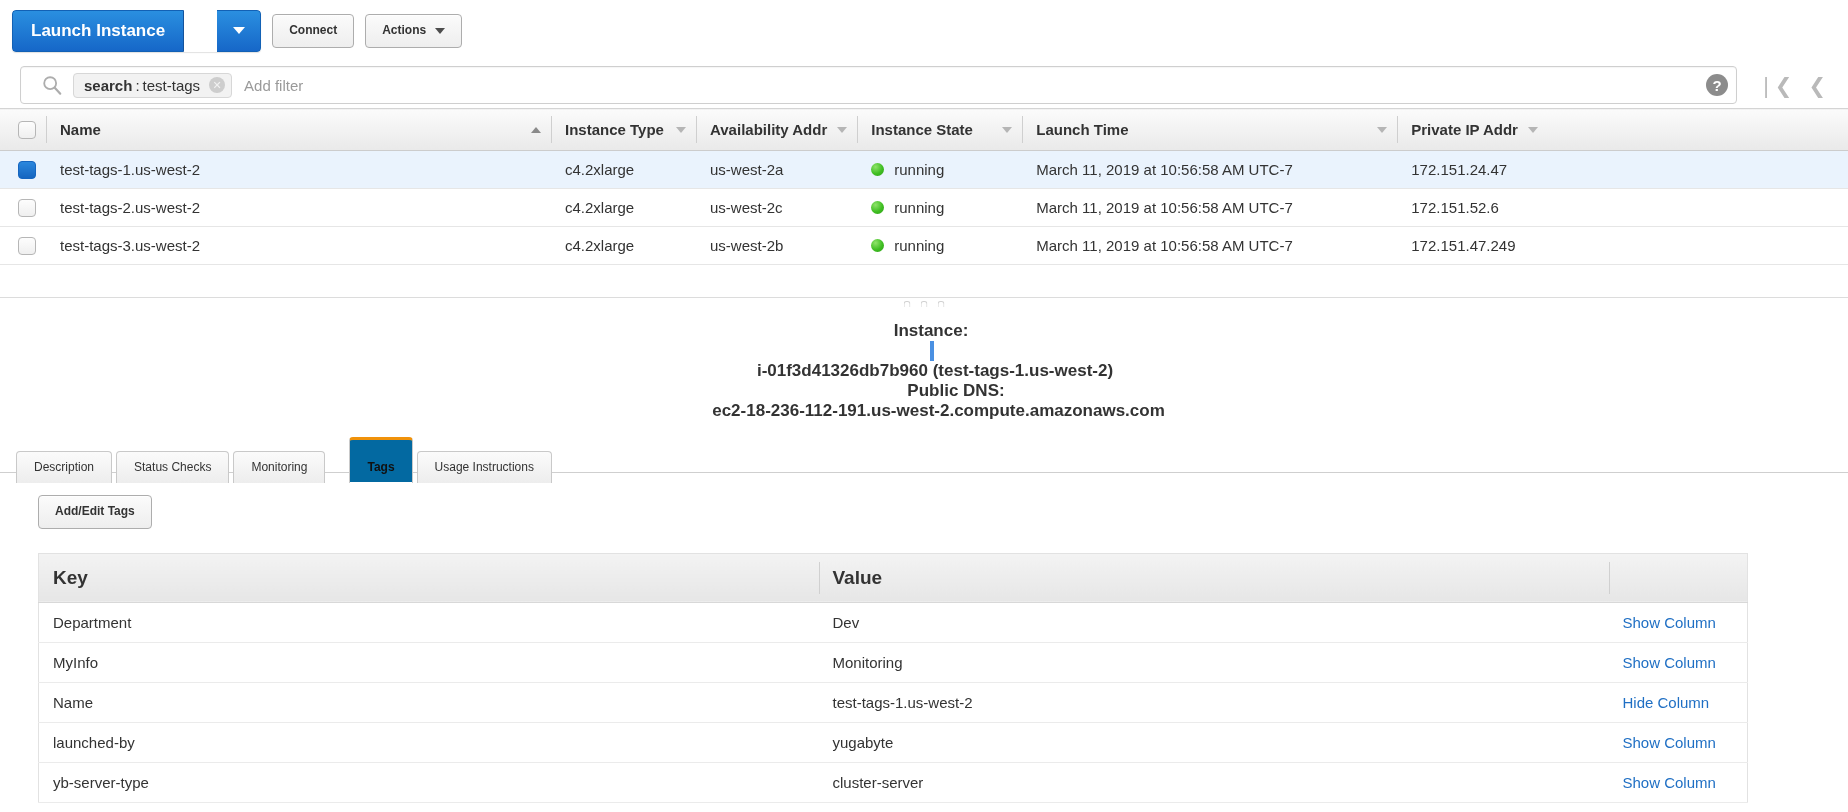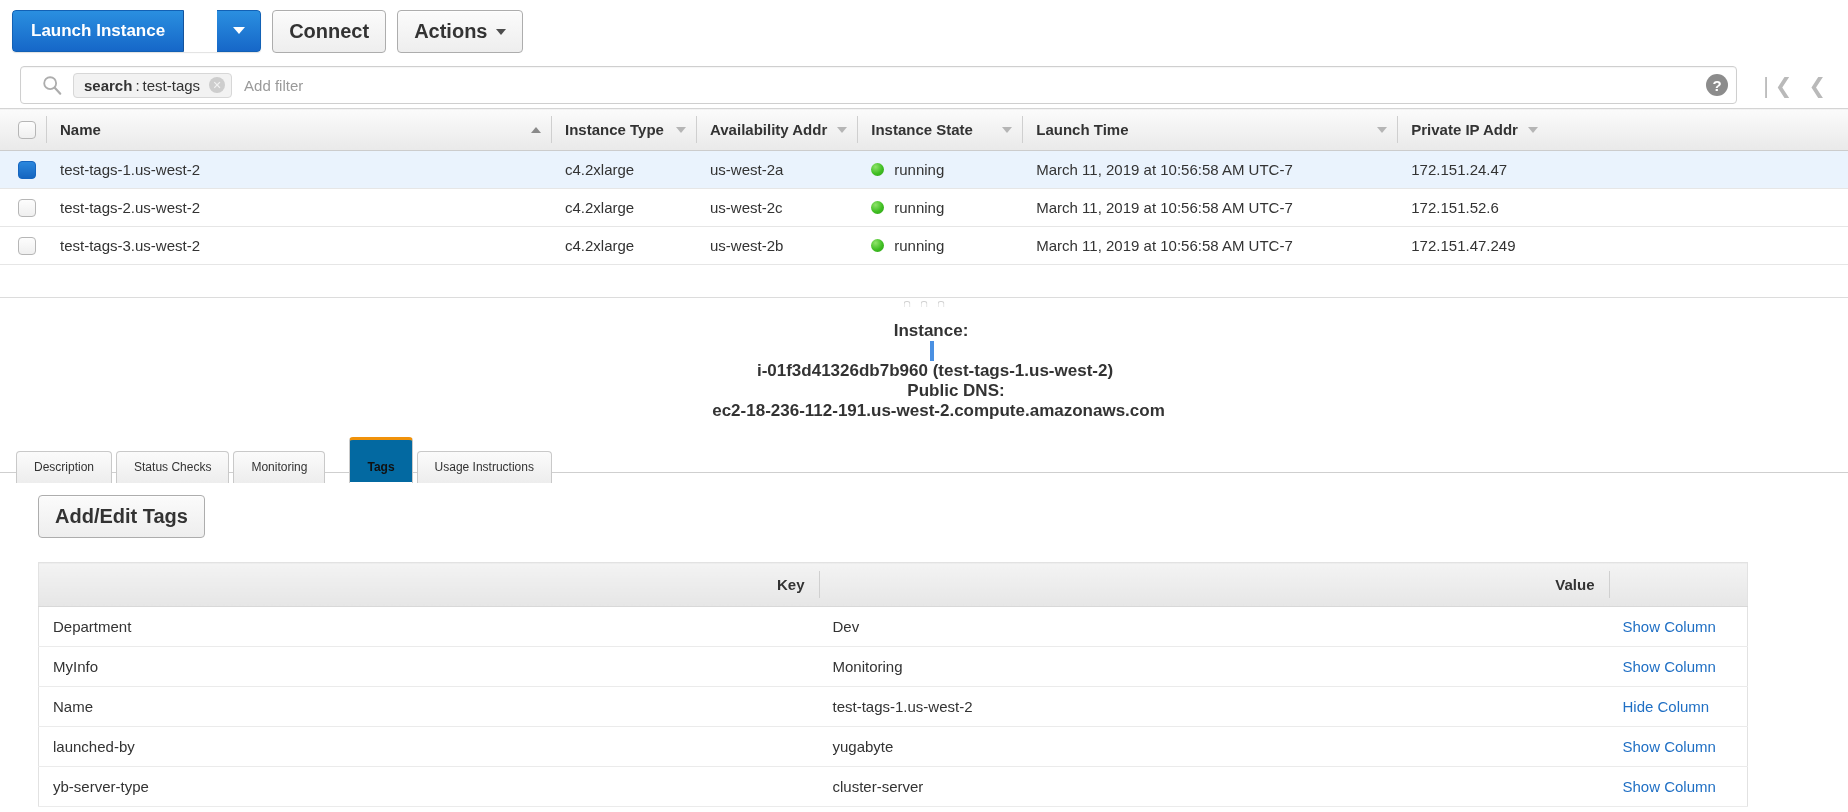--- a/index.html
+++ b/index.html
@@ -20,21 +20,21 @@
   
   .toolbar {
     display: flex;
     align-items: center;
     padding: 10px 10px 10px 12px;
     gap: 11px;
     height: 62px;
   }
   .btn {
     font-family: "Liberation Sans", sans-serif;
-    font-size: 20px;
+    font-size: 12px;
     font-weight: bold;
     border: 1px solid #adadad;
     border-radius: 4px;
     background: linear-gradient(to bottom, #fbfbfb 0%, #eeeeee 100%);
     color: #333;
     padding: 9px 16px;
     cursor: pointer;
     line-height: 1.15;
     white-space: nowrap;
     box-shadow: 0 1px 0 rgba(255,255,255,0.7) inset;
@@ -327,24 +327,24 @@
     width: 1710px;
     border-collapse: collapse;
     margin-top: 24px;
     font-size: 15px;
     border: 1px solid #e2e2e2;
     border-bottom: none;
   }
   .tags-table thead th {
     background: linear-gradient(to bottom, #f3f3f3 0%, #e6e6e6 100%);
     border-bottom: 1px solid #d8d8d8;
-    font-size: 15px;
-    font-weight: bold;
-    color: #333;
-    text-align: right;
+    font-size: 19px;
+    font-weight: bold;
+    color: #333;
+    text-align: left;
     padding: 13px 14px;
     position: relative;
   }
   .tags-table thead th + th::before {
     content: "";
     position: absolute;
     left: 0; top: 8px; bottom: 8px;
     width: 1px;
     background: #d0d0d0;
   }

